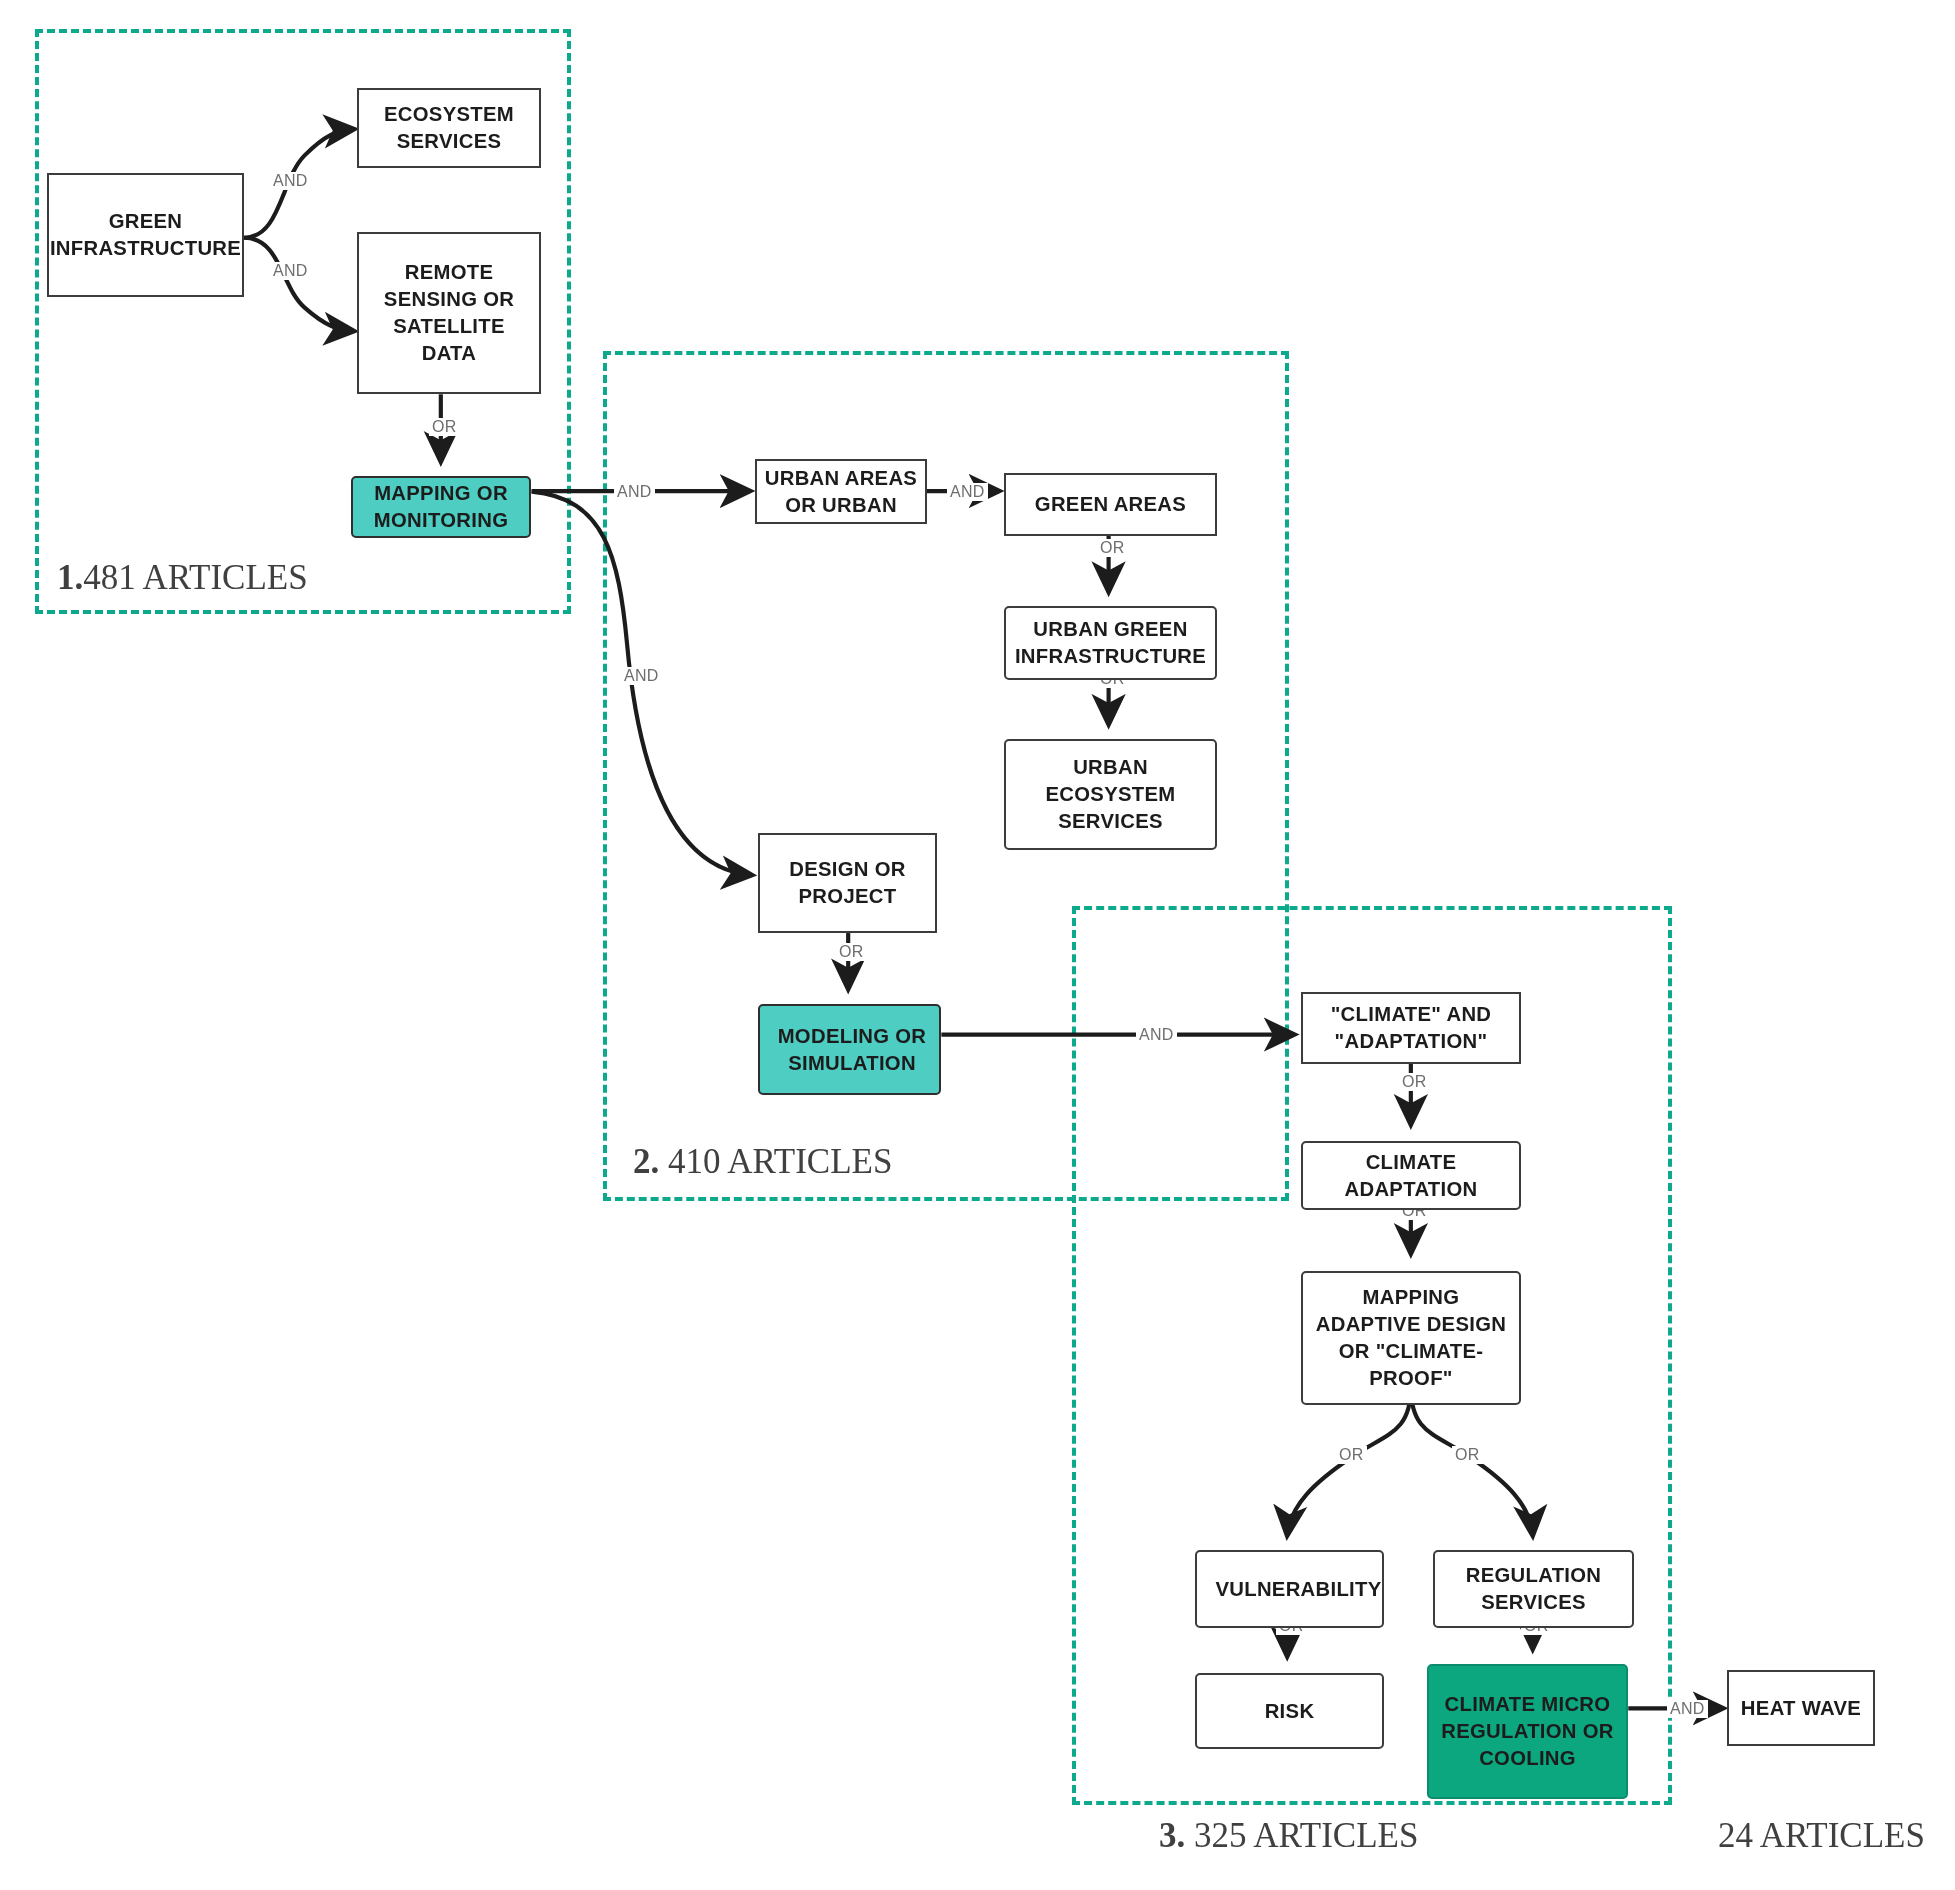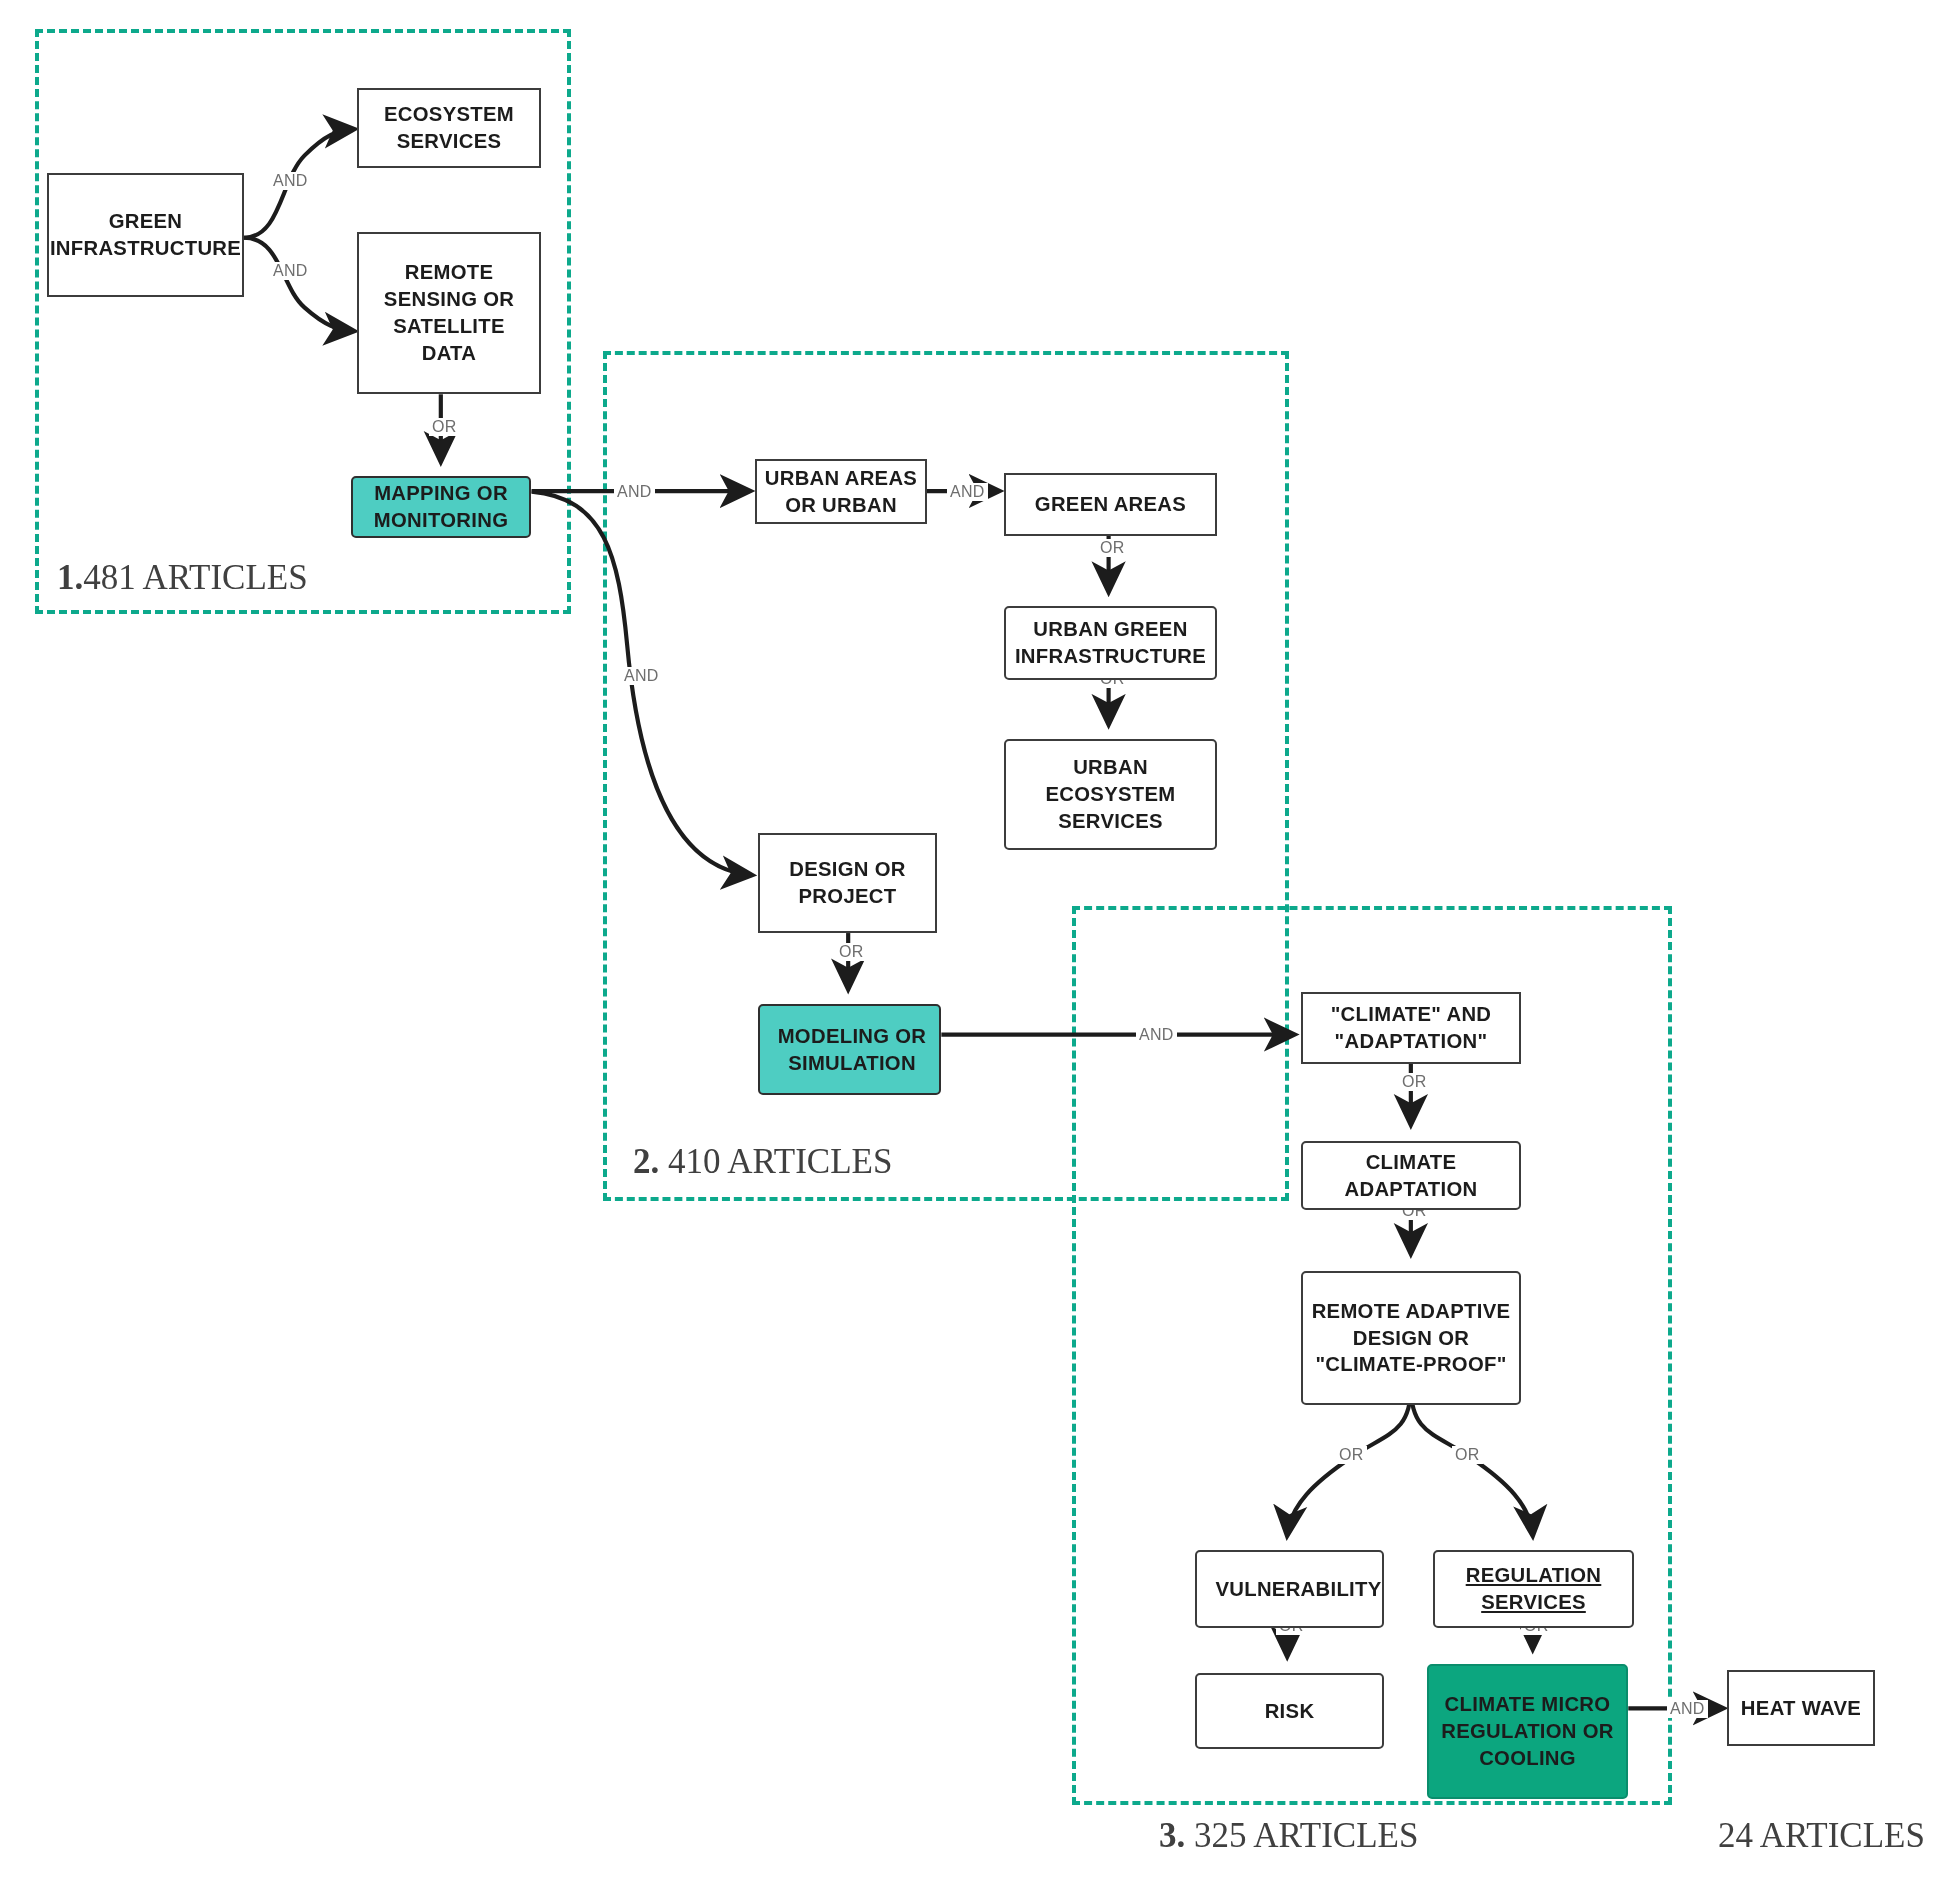--- a/index.html
+++ b/index.html
@@ -169,26 +169,26 @@
   <div class="node rounded" style="left:1004px; top:724px; width:213px; height:111px; font-size:20.3px;">URBAN ECOSYSTEM SERVICES</div>
 
   <div class="node" style="left:758px; top:833px; width:179px; height:100px; font-size:20.3px;">DESIGN OR PROJECT</div>
 
   <div class="node rounded teal-light" style="left:758px; top:989px; width:183px; height:91px; font-size:20.3px;padding-left:11px;">MODELING OR SIMULATION</div>
 
   <div class="node" style="left:1301px; top:992px; width:220px; height:72px; font-size:20.3px;">"CLIMATE" AND "ADAPTATION"</div>
 
   <div class="node rounded" style="left:1301px; top:1126px; width:220px; height:69px; font-size:20.3px;">CLIMATE ADAPTATION</div>
 
-  <div class="node rounded" style="left:1301px; top:1256px; width:220px; height:134px; font-size:20.3px;">REMOTE ADAPTIVE DESIGN OR "CLIMATE-PROOF"</div>
+  <div class="node rounded" style="left:1301px; top:1256px; width:220px; height:134px; font-size:20.3px;">MAPPING ADAPTIVE DESIGN OR "CLIMATE-PROOF"</div>
 
   <div class="node rounded" style="left:1195px; top:1535px; width:189px; height:78px; font-size:20.3px;padding-left:24px;">VULNERABILITY</div>
 
   <div class="node rounded" style="left:1195px; top:1658px; width:189px; height:76px; font-size:20.3px;">RISK</div>
 
-  <div class="node rounded" style="left:1433px; top:1535px; width:201px; height:78px; font-size:20.3px;text-decoration:underline;">REGULATION SERVICES</div>
+  <div class="node rounded" style="left:1433px; top:1535px; width:201px; height:78px; font-size:20.3px;">REGULATION SERVICES</div>
 
   <div class="node rounded teal-dark" style="left:1427px; top:1649px; width:201px; height:135px; font-size:20.3px;">CLIMATE MICRO REGULATION OR COOLING</div>
 
   <div class="node" style="left:1727px; top:1670px; width:148px; height:76px; font-size:20.3px;">HEAT WAVE</div>
 
 </div>
 
 
 </body></html>

